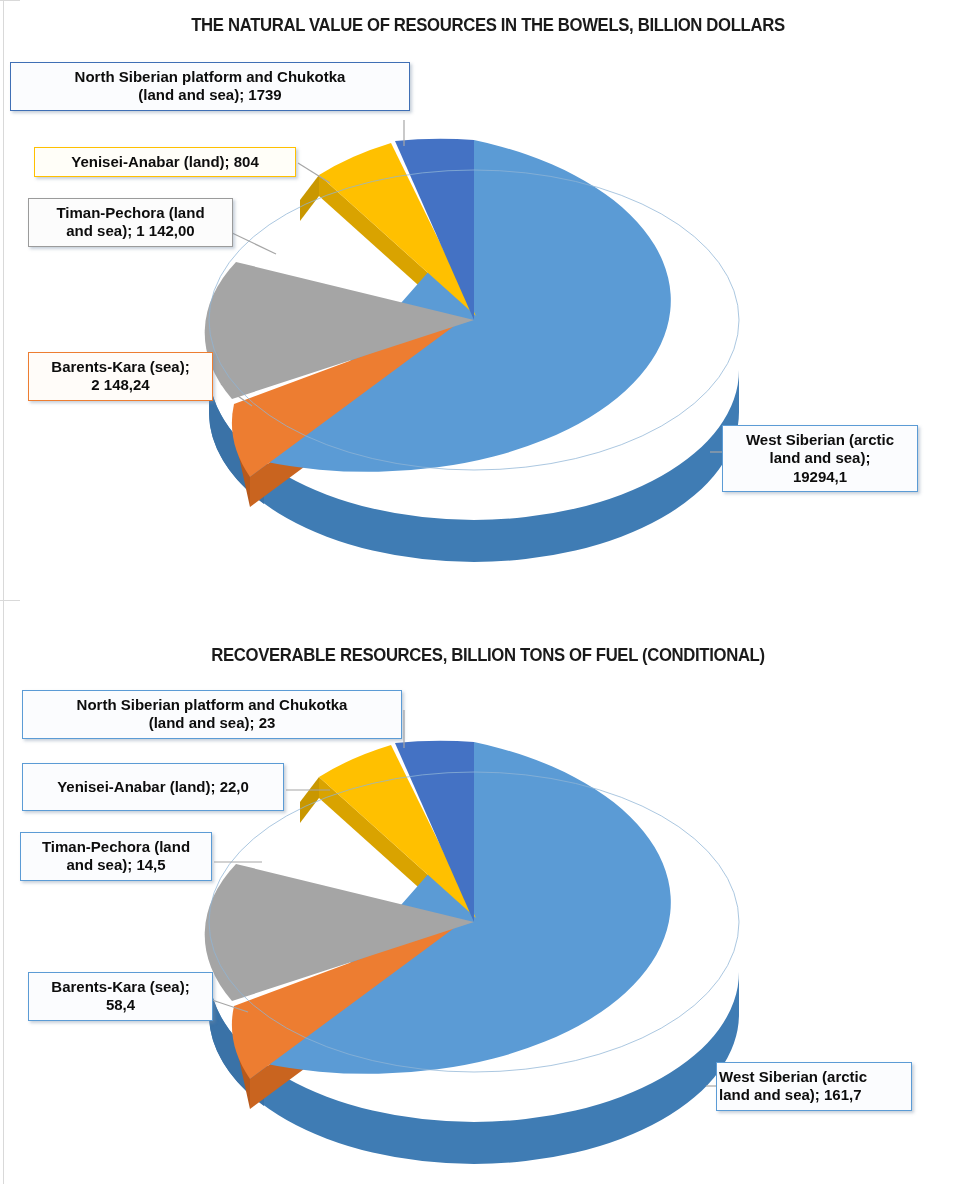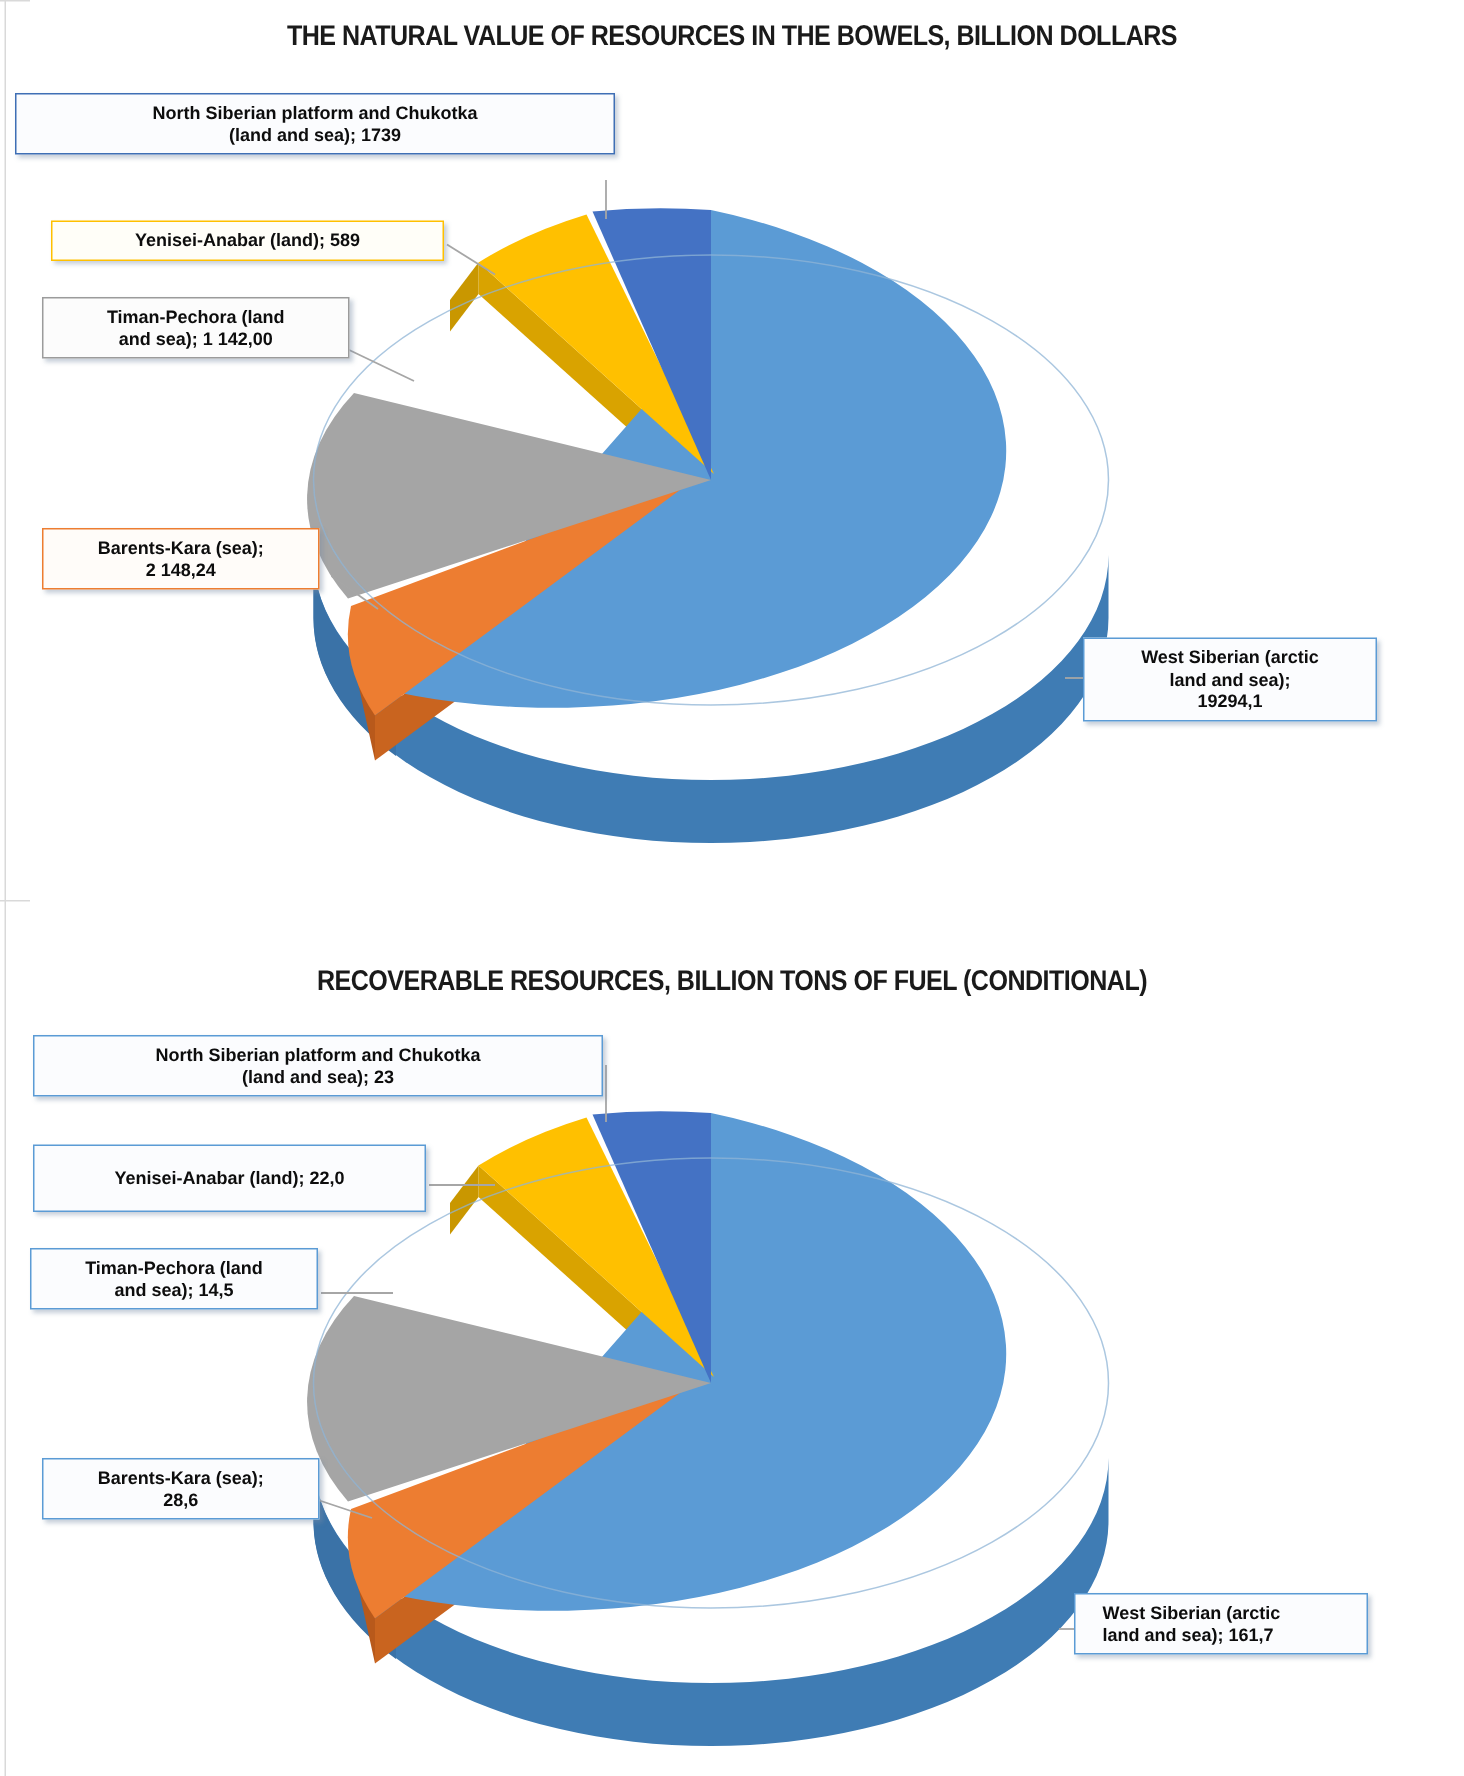--- a/index.html
+++ b/index.html
@@ -57,26 +57,26 @@
     position: absolute;
     left: 0;
     top: 0;
   }
 
   .label-box {
     position: absolute;
     box-sizing: border-box;
     background: #fbfcfe;
     border: 1px solid #5b9bd5;
-    font-size: 12px;
+    font-size: 15px;
     font-weight: bold;
     color: #0d0d0d;
     text-align: center;
     line-height: 1.22;
-    padding: 5px 18px;
+    padding: 5px 2px;
     box-shadow: 2px 2px 3px rgba(120,140,165,0.42);
     z-index: 20;
   }
   .label-box.b-blue   { border-color: #3f6fb5; }
   .label-box.b-yellow { border-color: #ffc000; background: #fffef8; }
   .label-box.b-gray   { border-color: #9b9b9b; background: #fcfcfc; }
   .label-box.b-orange { border-color: #ed7d31; background: #fffcf9; }
   .label-box.b-lblue  { border-color: #5b9bd5; }
   .label-box.left-align { text-align: left; }
 </style>
@@ -129,21 +129,21 @@
     <path d="M 221 384 L 252 406" stroke="#a6a6a6" stroke-width="1.2" fill="none"></path>
     <path d="M 710 452 L 730 452" stroke="#a6a6a6" stroke-width="1.2" fill="none"></path>
   </svg>
 
   <div class="label-box b-blue" style="left:10px; top:62px; width:400px;">
     <div>North Siberian platform and Chukotka</div>
     <div>(land and sea); 1739</div>
   </div>
 
   <div class="label-box b-yellow" style="left:34px; top:147px; width:262px;">
-    <div>Yenisei-Anabar  (land); 589</div>
+    <div>Yenisei-Anabar  (land); 804</div>
   </div>
 
   <div class="label-box b-gray" style="left:28px; top:198px; width:205px;">
     <div>Timan-Pechora  (land</div>
     <div>and sea); 1 142,00</div>
   </div>
 
   <div class="label-box b-orange" style="left:28px; top:352px; width:185px;">
     <div>Barents-Kara  (sea);</div>
     <div>2 148,24</div>
@@ -199,20 +199,20 @@
     <div>Yenisei-Anabar  (land); 22,0</div>
   </div>
 
   <div class="label-box b-lblue" style="left:20px; top:232px; width:192px;">
     <div>Timan-Pechora  (land</div>
     <div>and sea); 14,5</div>
   </div>
 
   <div class="label-box b-lblue" style="left:28px; top:372px; width:185px;">
     <div>Barents-Kara  (sea);</div>
-    <div>28,6</div>
+    <div>58,4</div>
   </div>
 
   <div class="label-box b-lblue left-align" style="left:716px; top:462px; width:196px;">
     <div>West Siberian (arctic</div>
     <div>land and sea); 161,7</div>
   </div>
 </div>
 
 </body></html>

